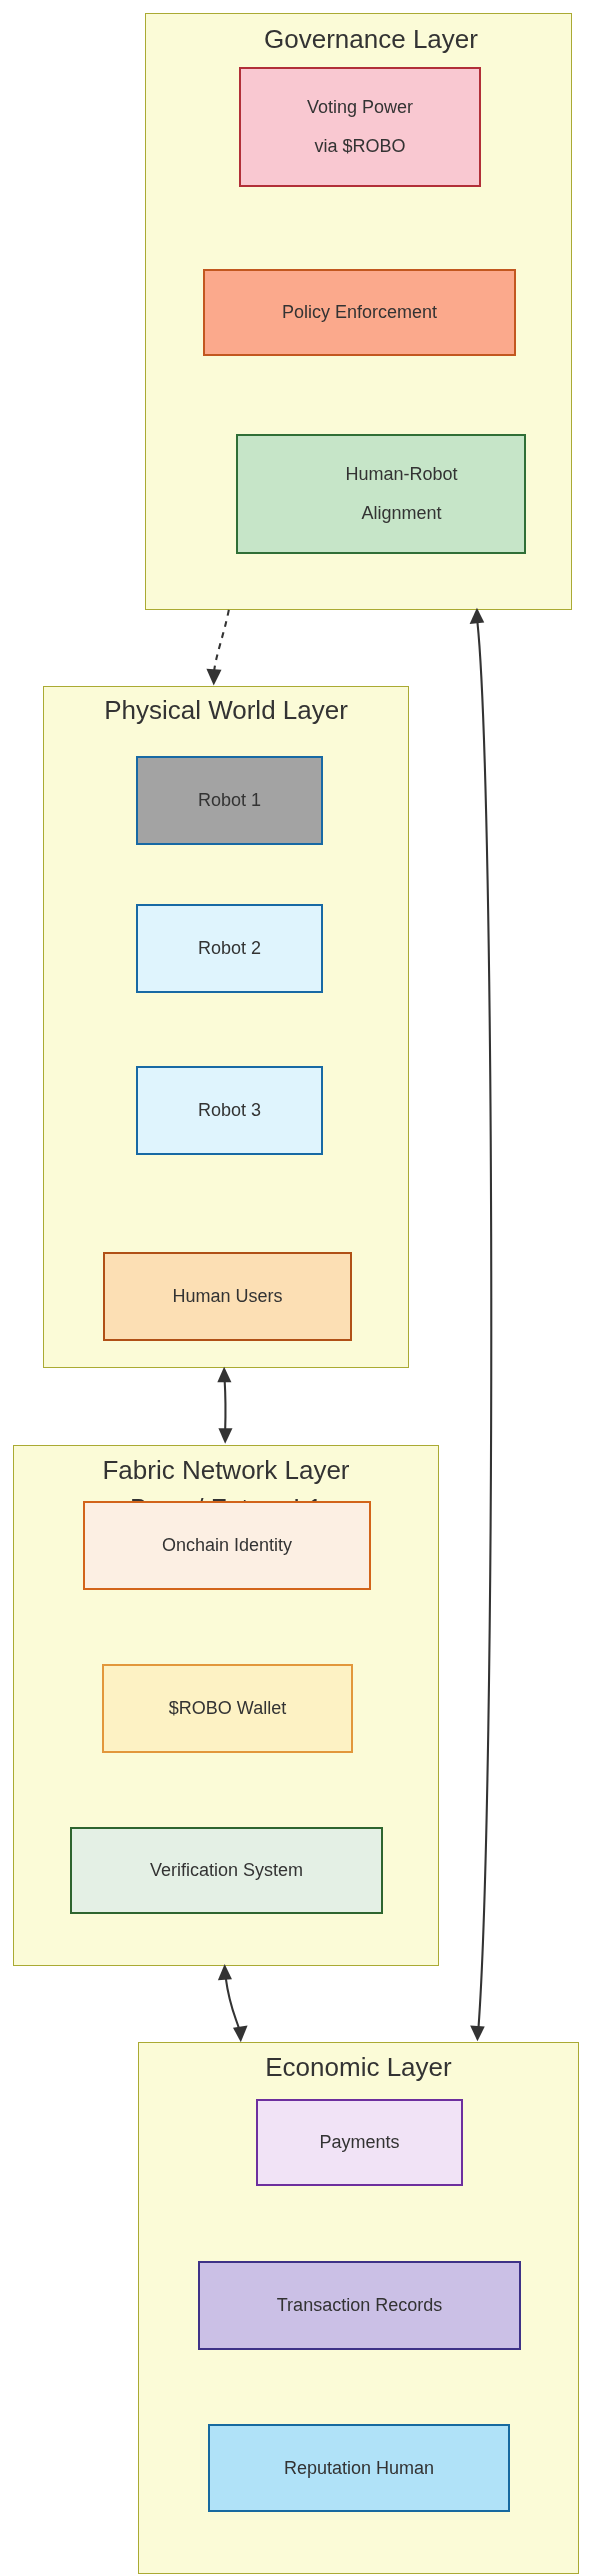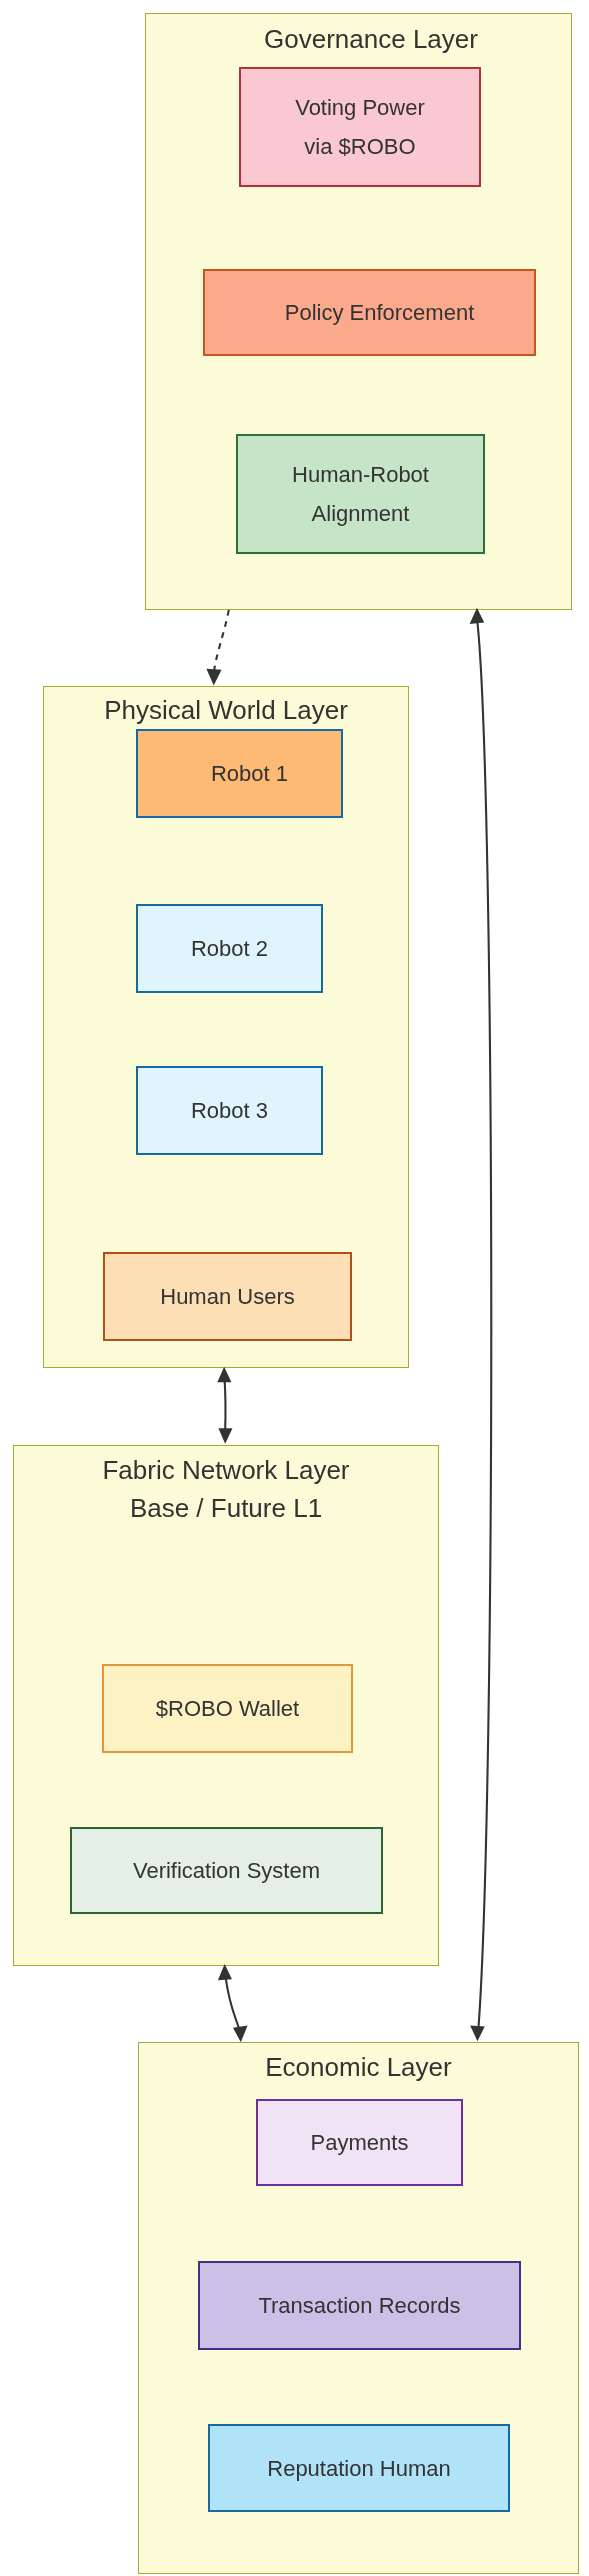--- a/index.html
+++ b/index.html
@@ -8,67 +8,70 @@
     font-family:"Liberation Sans", sans-serif; color:#333333; overflow:hidden;
   }
   .layer { position:absolute; border:1.6px solid #aaaa33; background:#fbfbd7; }
   .layer-title {
     position:absolute; left:0; right:0; text-align:center;
     font-size:26px; line-height:31px; white-space:nowrap; z-index:1;
   }
   .node {
     position:absolute; border:2.1px solid; z-index:2;
     display:flex; flex-direction:column; align-items:center; justify-content:center;
-    text-align:center; font-size:22px; line-height:39px;
+    text-align:center; font-size:18px; line-height:39px;
   }
   .node span { display:block; white-space:nowrap; }
   svg.edges { position:absolute; left:0; top:0; z-index:3; pointer-events:none; }
   .edge-line { fill:none; stroke:#333333; stroke-width:4; }
   .edge-line.dashed { stroke-dasharray:11 11; }
   .edge-head { fill:#333333; stroke:none; }
 </style>
 </head>
 <body>
 
 <div class="page">
 
   <div class="layer" style="left: 145px; top: 13px; width: 425px; height: 595px; background: rgb(251, 251, 215); border-color: rgb(170, 170, 51);">
     <div class="layer-title" style="top:10.4px;padding-left:25px;">Governance Layer</div>
     <div class="node" style="left: 93px; top: 53px; width: 238px; height: 116px; background: rgb(249, 200, 209); border-color: rgb(177, 47, 56);">
       <span>Voting Power</span>
       <span>via $ROBO</span>
     </div>
-    <div class="node" style="left: 57px; top: 255px; width: 309px; height: 83px; background: rgb(251, 169, 140); border-color: rgb(194, 87, 31); padding-left: 20px;">
+    <div class="node" style="left: 57px; top: 255px; width: 309px; height: 83px; background: rgb(251, 169, 140); border-color: rgb(194, 87, 31);">
       <span>Policy Enforcement</span>
     </div>
-    <div class="node" style="left: 90px; top: 420px; width: 245px; height: 116px; background: rgb(198, 229, 200); border-color: rgb(47, 110, 54);">
+    <div class="node" style="left: 90px; top: 420px; width: 245px; height: 116px; background: rgb(198, 229, 200); border-color: rgb(47, 110, 54); padding-left: 41px;">
       <span>Human-Robot</span>
       <span>Alignment</span>
     </div>
   </div>
 
   <div class="layer" style="left: 43px; top: 686px; width: 364px; height: 680px; background: rgb(251, 251, 215); border-color: rgb(170, 170, 51);">
     <div class="layer-title" style="top:8.3px;">Physical World Layer</div>
-    <div class="node" style="left: 92px; top: 42px; width: 183px; height: 85px; background: #fdba74; border-color: rgb(23, 105, 164); padding-left: 20px;">
+    <div class="node" style="left: 92px; top: 69px; width: 183px; height: 85px; background: #a3a3a3; border-color: rgb(23, 105, 164);">
       <span>Robot 1</span>
     </div>
     <div class="node" style="left: 92px; top: 217px; width: 183px; height: 85px; background: rgb(223, 244, 253); border-color: rgb(23, 105, 164);">
       <span>Robot 2</span>
     </div>
     <div class="node" style="left: 92px; top: 379px; width: 183px; height: 85px; background: rgb(223, 244, 253); border-color: rgb(23, 105, 164);">
       <span>Robot 3</span>
     </div>
     <div class="node" style="left: 59px; top: 541px; width: 245px; height: 85px; background: rgb(252, 223, 180); border-color: rgb(176, 80, 22); margin-top: 24px;">
       <span>Human Users</span>
     </div>
   </div>
 
   <div class="layer" style="left: 13px; top: 1445px; width: 424px; height: 519px; background: rgb(251, 251, 215); border-color: rgb(170, 170, 51);">
     <div class="layer-title" style="top:9.4px;">Fabric Network Layer</div>
     <div class="layer-title" style="top:47px;">Base / Future L1</div>
+    <div class="node" style="left: 69px; top: 55px; width: 284px; height: 85px; background: rgb(252, 239, 227); border-color: rgb(210, 100, 26);">
+      <span>Onchain Identity</span>
+    </div>
     <div class="node" style="left: 88px; top: 218px; width: 247px; height: 85px; background: rgb(253, 242, 196); border-color: rgb(226, 151, 59); align-items: center;">
       <span>$ROBO Wallet</span>
     </div>
     <div class="node" style="left: 56px; top: 381px; width: 309px; height: 83px; background: rgb(228, 240, 229); border-color: rgb(45, 100, 47);">
       <span>Verification System</span>
     </div>
   </div>
 
   <div class="layer" style="left: 138px; top: 2042px; width: 439px; height: 530px; background: rgb(251, 251, 215); border-color: rgb(170, 170, 51);">
     <div class="layer-title" style="top:9px;">Economic Layer</div>

